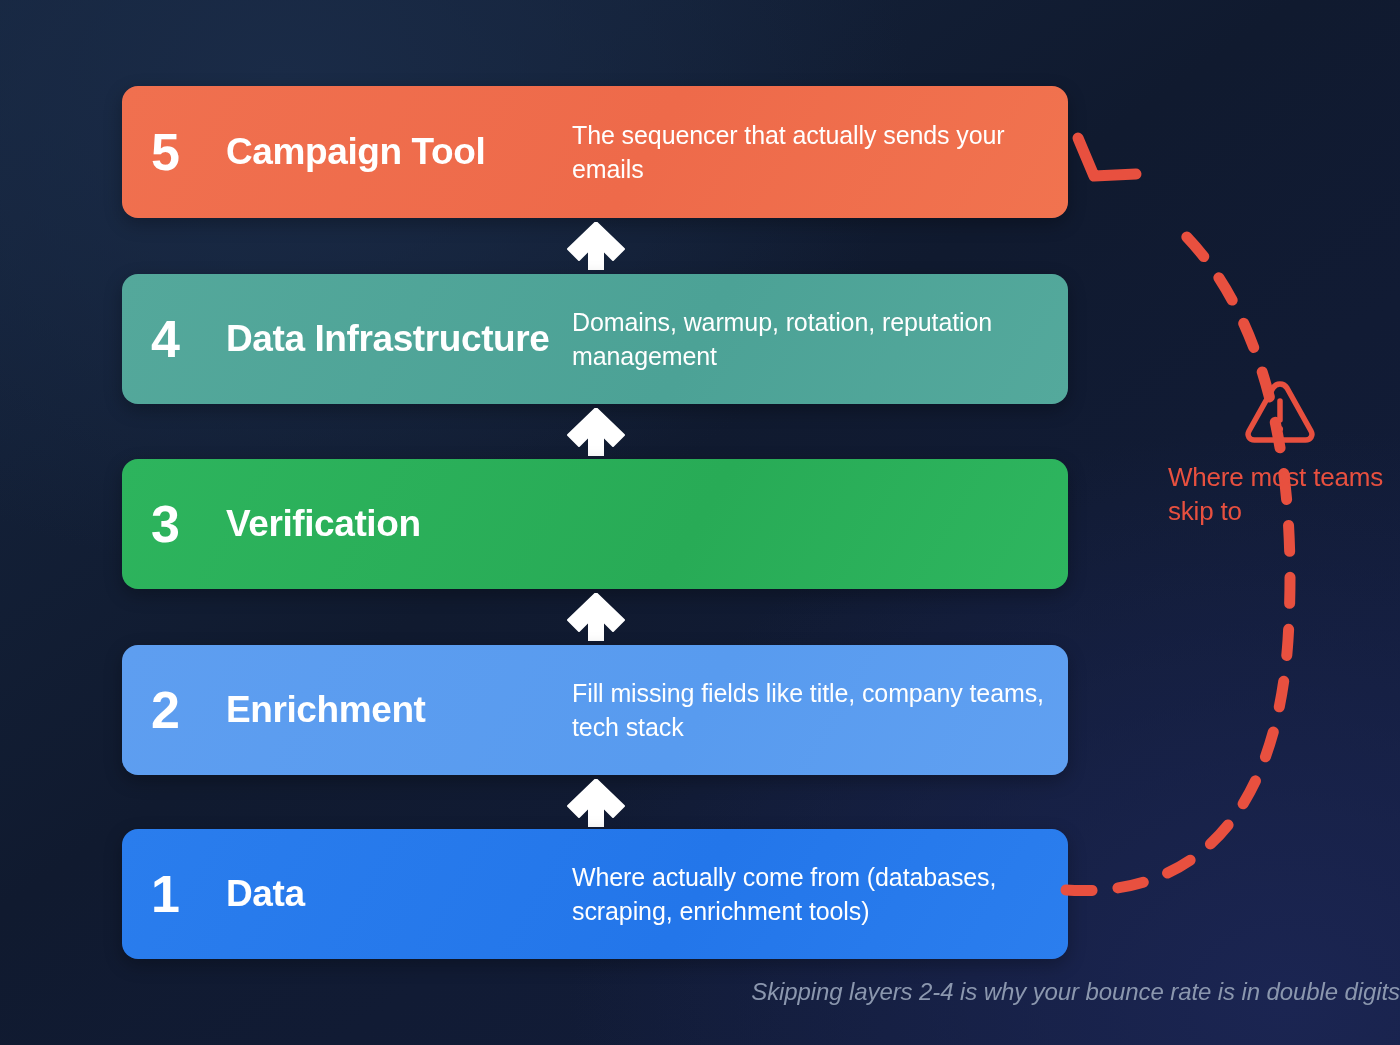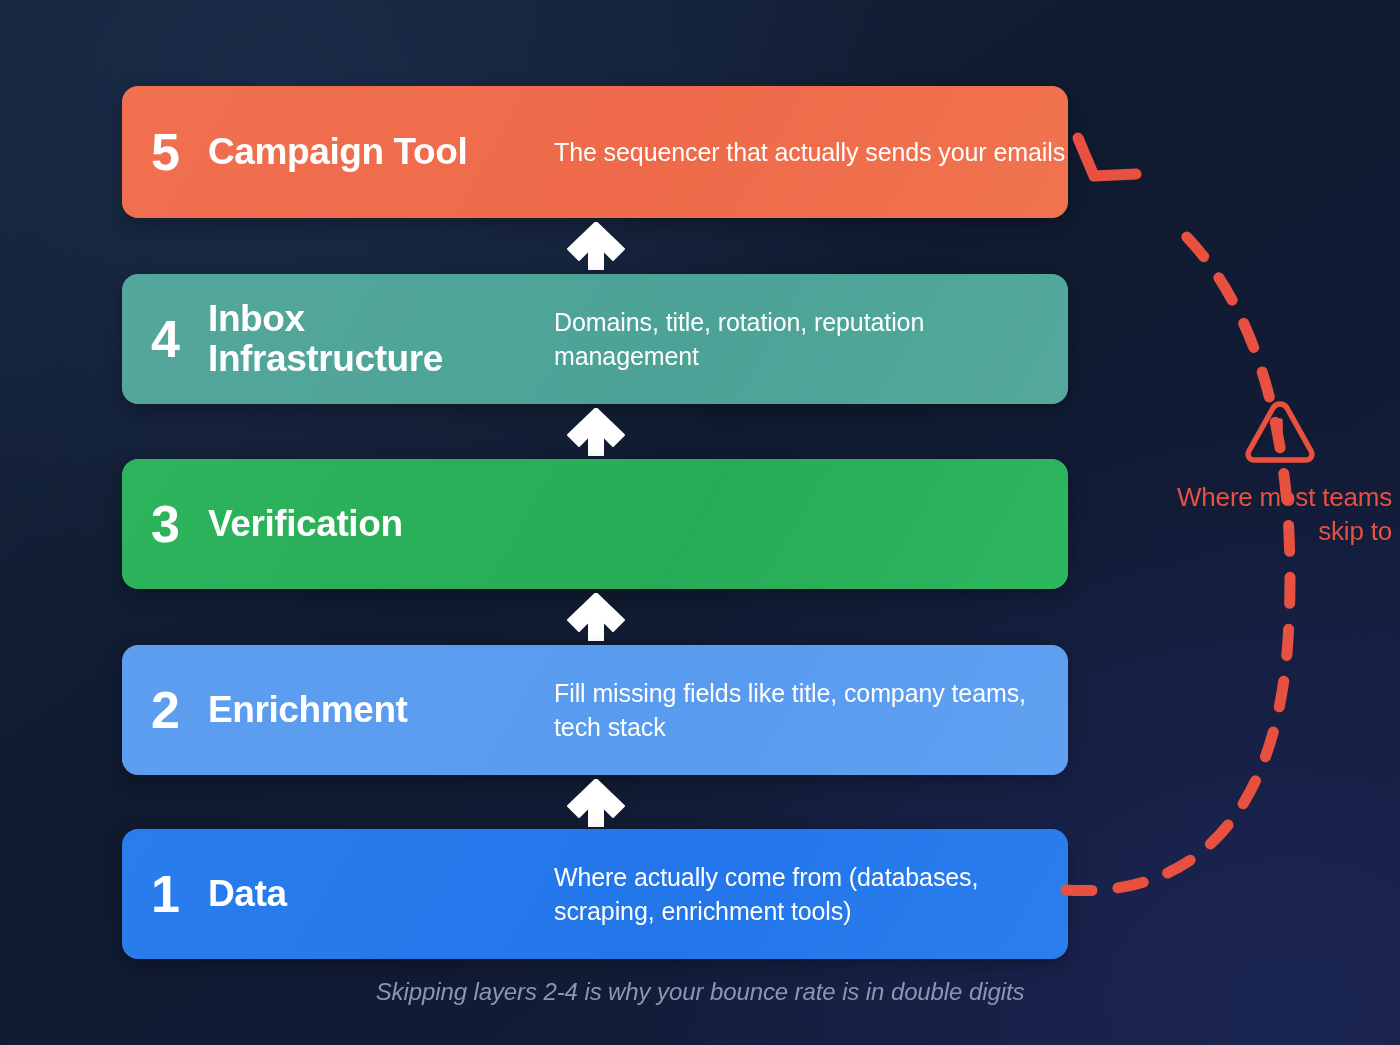--- a/index.html
+++ b/index.html
@@ -40,20 +40,21 @@
     letter-spacing:-1px;
   }
   .bar-title {
     flex:0 0 346px;
     color:#ffffff;
     font-size:37px;
     font-weight:bold;
     line-height:1.08;
     letter-spacing:-0.4px;
     padding-right:10px;
+    margin-left:18px;
   }
   .bar-desc {
     flex:1 1 auto;
     color:#ffffff;
     font-size:25px;
     font-weight:normal;
     line-height:1.36;
     letter-spacing:-0.1px;
   }
 
@@ -72,38 +73,38 @@
   #arrow-1-2 { top:779px; height:48px; }
   .up-arrow svg { display:block; width:100%; height:100%; }
 
   
   #skip-curve { position:absolute; left:1040px; top:120px; width:330px; height:800px; }
   #skip-curve svg { display:block; width:100%; height:100%; overflow:visible; }
 
   
   #skip-callout {
     position:absolute;
-    left:1168px; top:398px;
+    left:1168px; top:378px;
     width:224px;
-    text-align:right;
+    text-align:left;
   }
   #warning-icon { display:block; margin:0 auto 16px auto; width:74px; height:66px; }
   #skip-callout-text {
     color:#e8503f;
     font-size:26px;
     line-height:1.32;
     letter-spacing:-0.2px;
   }
 
   
   #footer-note {
     position:absolute;
     left:0; right:0;
     top:978px;
-    text-align:center;
+    text-align:right;
     color:#8b97ae;
     font-size:24px;
     font-style:italic;
     letter-spacing:-0.1px;
   }
 </style>
 </head>
 <body>
 
 <div id="stage">
@@ -115,22 +116,22 @@
   </div>
 
   <div class="up-arrow" id="arrow-4-5">
     <svg viewBox="0 0 58 48" xmlns="http://www.w3.org/2000/svg">
       <path d="M29 0 L57 27 L46 38 L36 28 L36 48 L22 48 L22 28 L12 38 L1 27 Z" fill="#ffffff" stroke="#ffffff" stroke-width="2" stroke-linejoin="round"></path>
     </svg>
   </div>
 
   <div class="bar" id="layer-4">
     <div class="bar-num">4</div>
-    <div class="bar-title">Inbox Infrastructure</div>
-    <div class="bar-desc">Domains, title, rotation, reputation management</div>
+    <div class="bar-title">Data Infrastructure</div>
+    <div class="bar-desc">Domains, warmup, rotation, reputation management</div>
   </div>
 
   <div class="up-arrow" id="arrow-3-4">
     <svg viewBox="0 0 58 48" xmlns="http://www.w3.org/2000/svg">
       <path d="M29 0 L57 27 L46 38 L36 28 L36 48 L22 48 L22 28 L12 38 L1 27 Z" fill="#ffffff" stroke="#ffffff" stroke-width="2" stroke-linejoin="round"></path>
     </svg>
   </div>
 
   <div class="bar" id="layer-3">
     <div class="bar-num">3</div>

